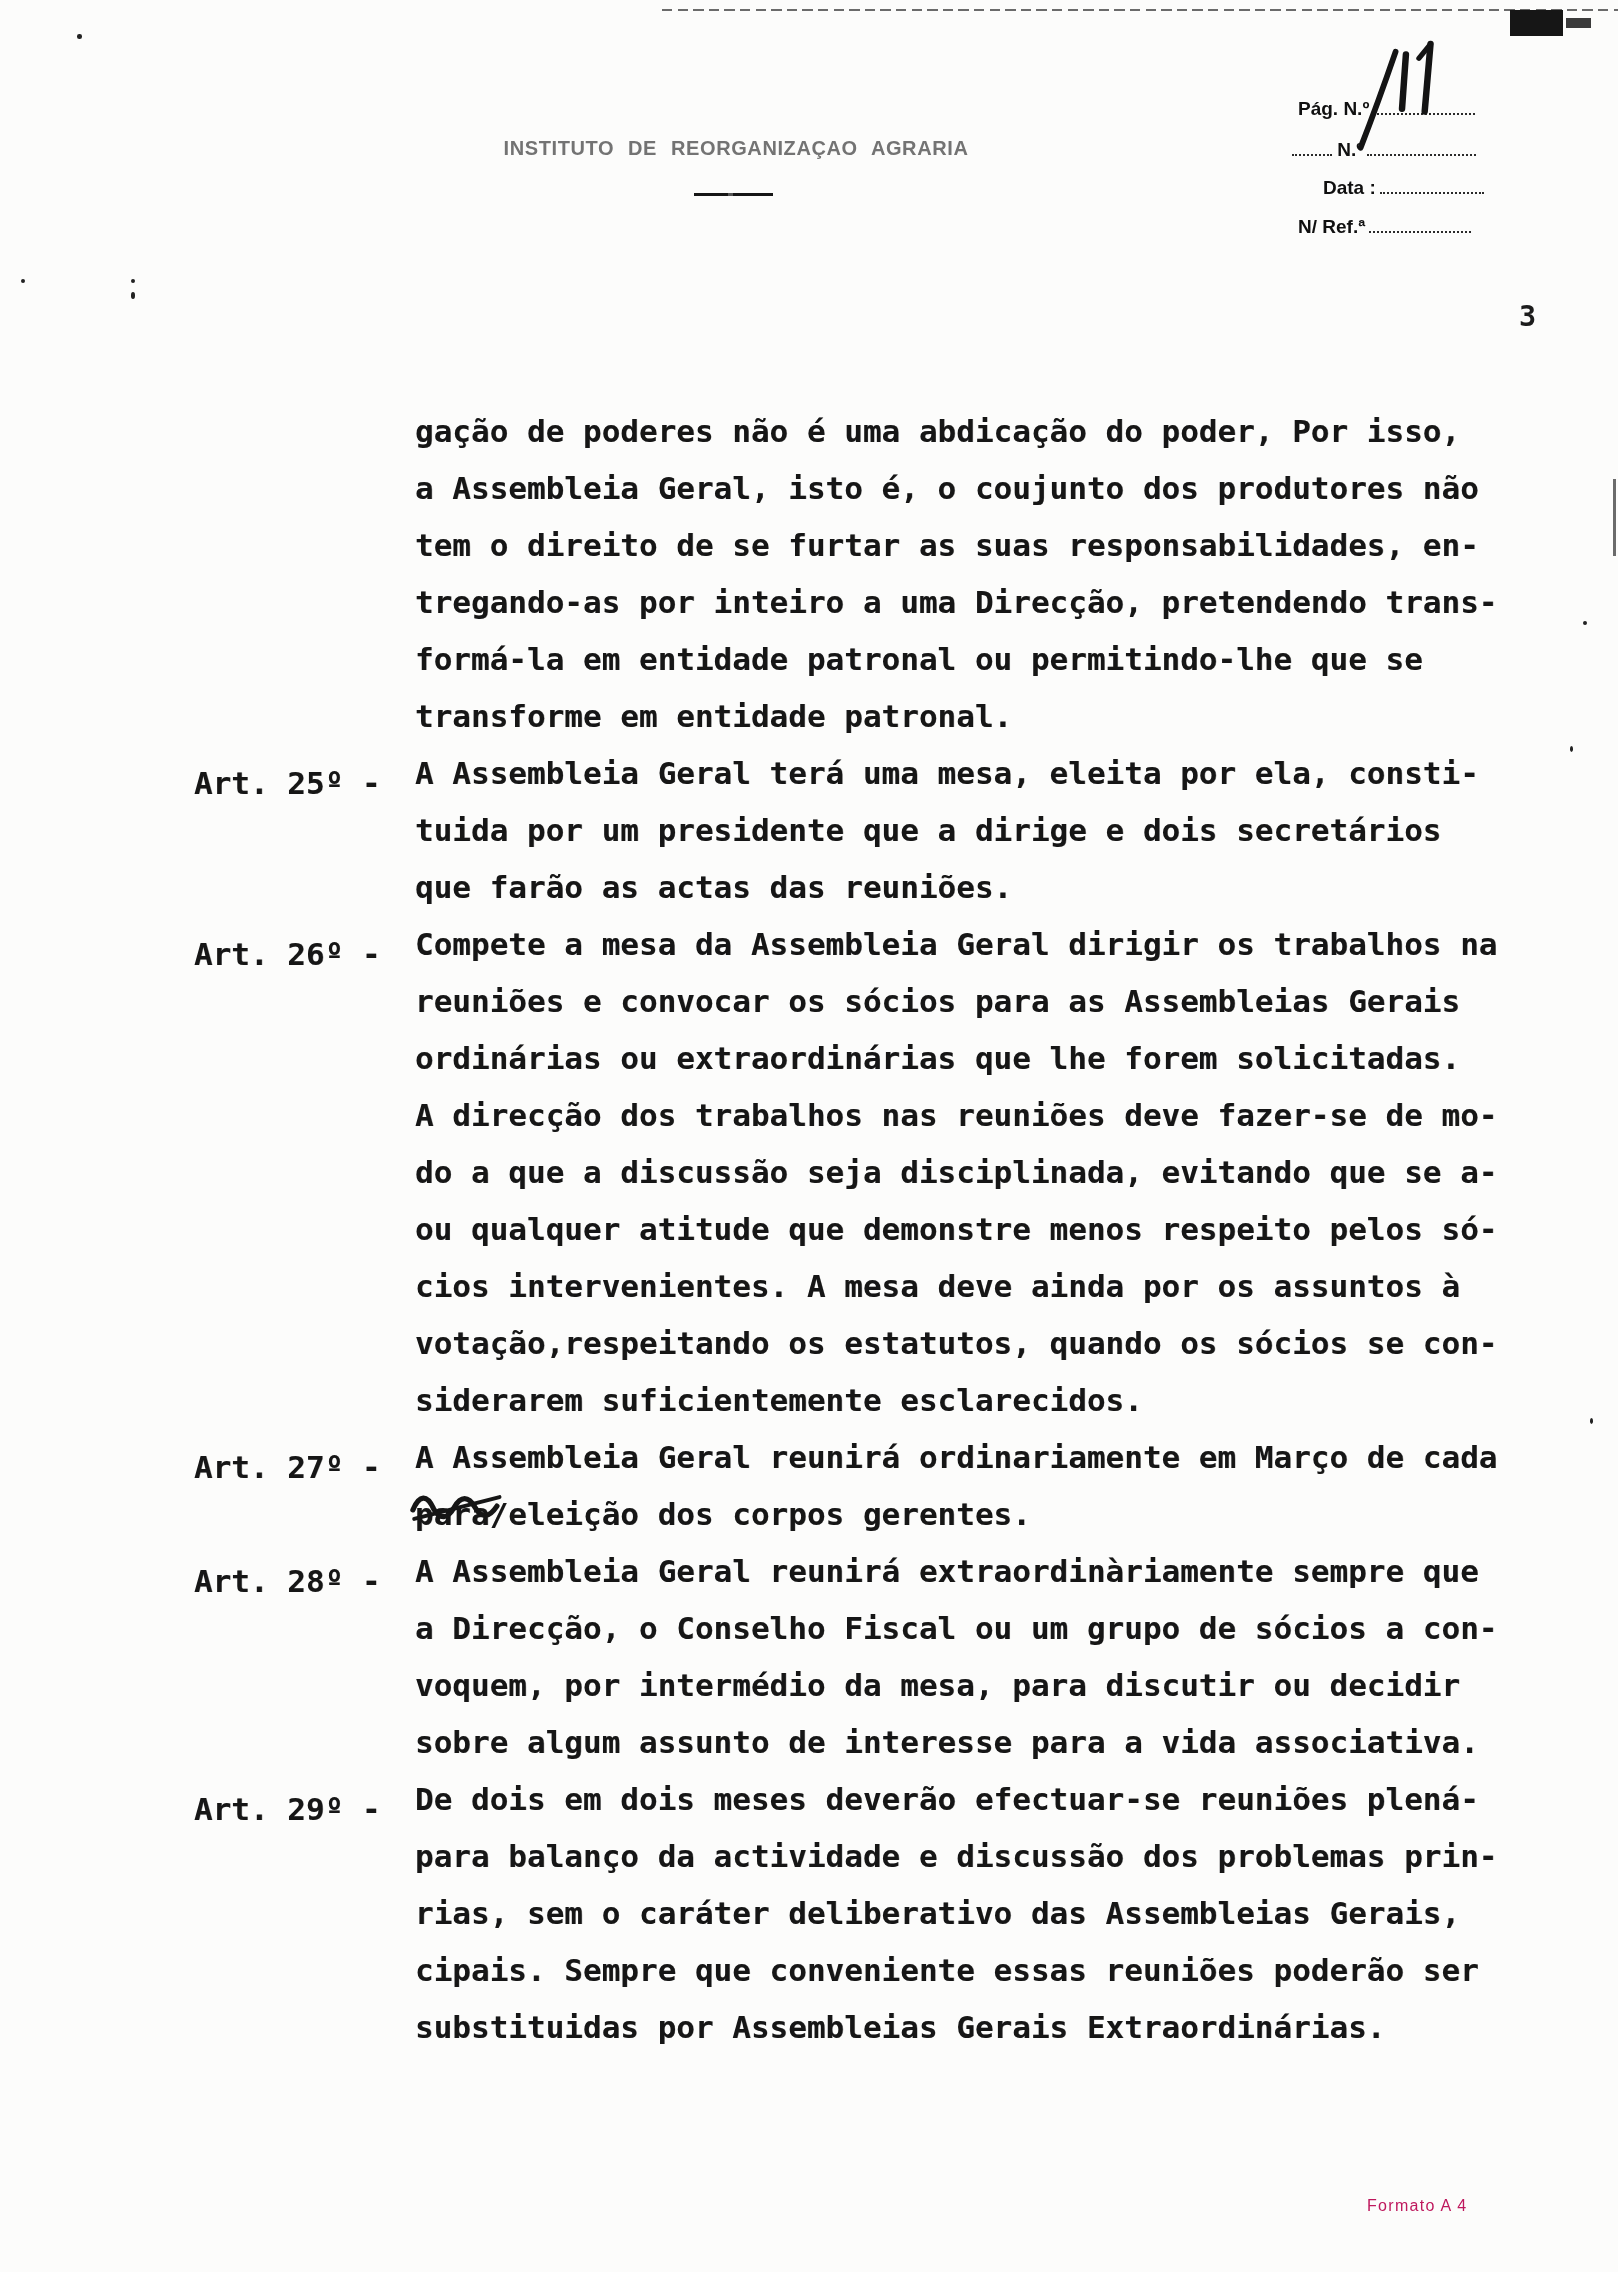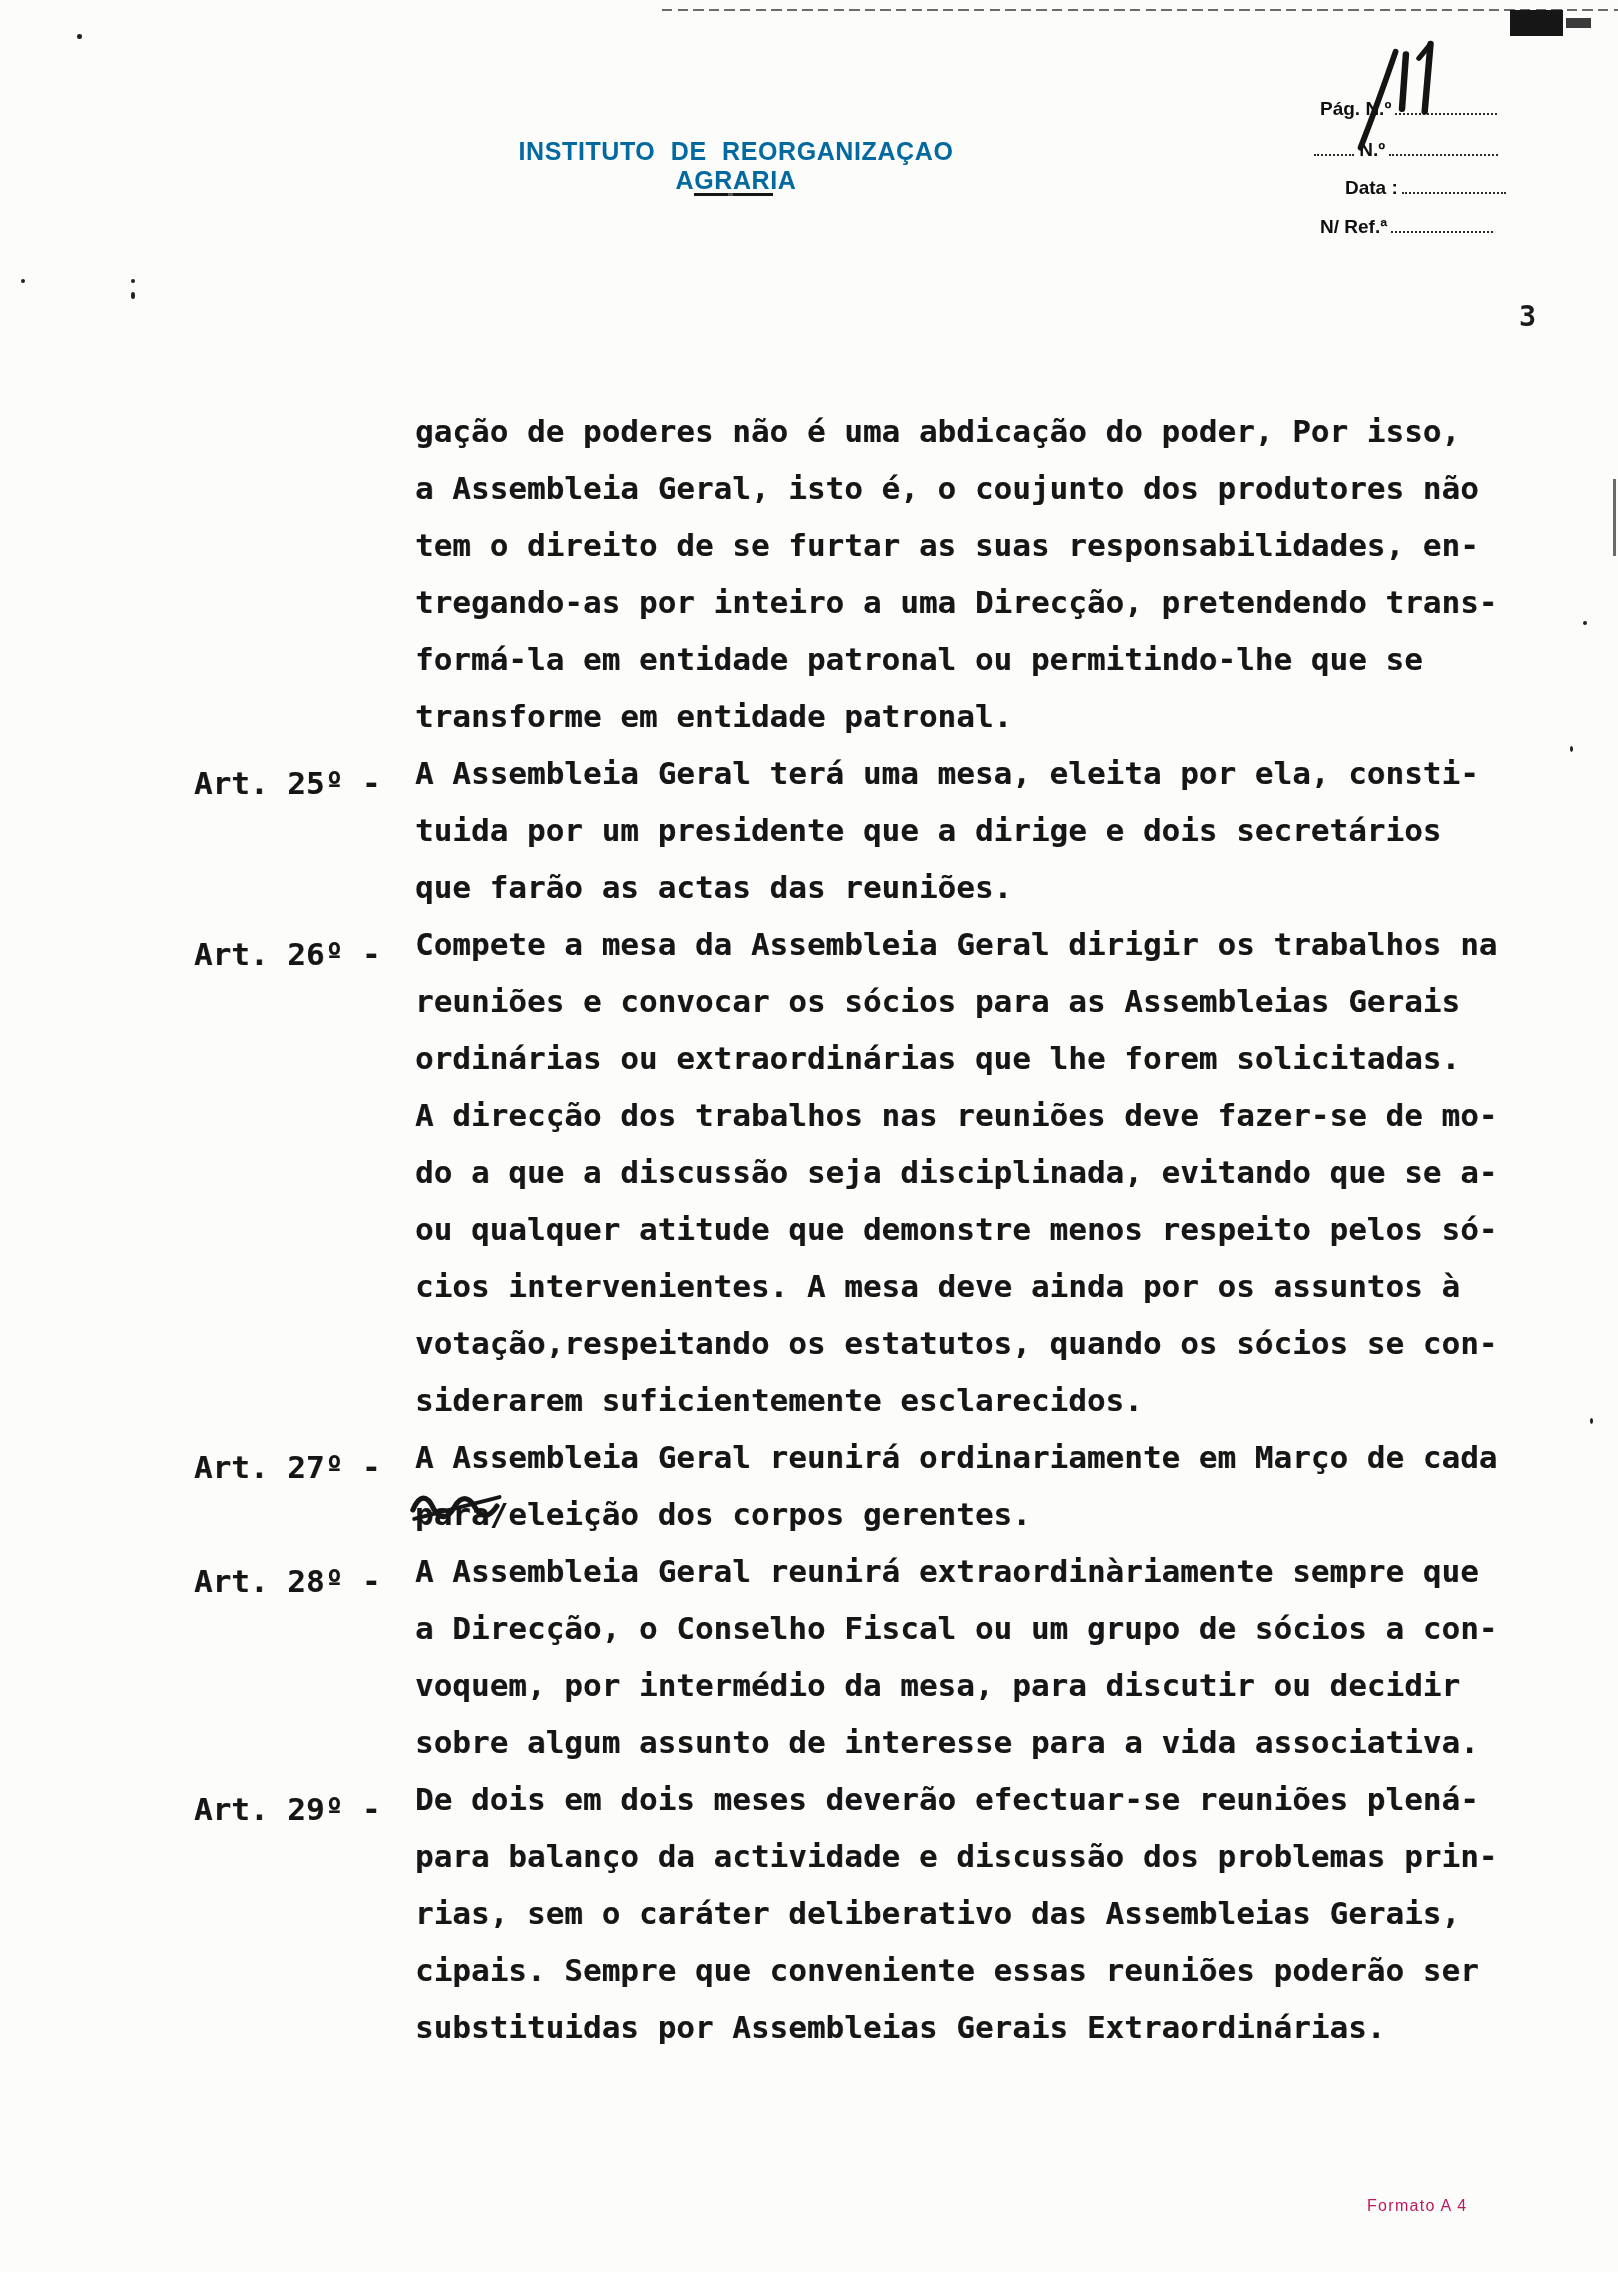--- a/index.html
+++ b/index.html
@@ -5,32 +5,32 @@
   html,body { margin:0; padding:0; background:#e8e8e8; }
   .page {
     position:relative; width:1619px; height:2273px;
     background:#fcfcfb; overflow:hidden;
     font-family:"DejaVu Sans Mono", monospace; color:#141414;
   }
   
   .institution {
     position:absolute; left:454px; top:137px; width:564px;
     text-align:center; font-family:"Liberation Sans", sans-serif;
-    font-weight:700; font-size:25px; letter-spacing:0.6px; word-spacing:7.8px;
-    color:#0369a1;
+    font-weight:700; font-size:20px; letter-spacing:0.6px; word-spacing:7.8px;
+    color:#737373;
   }
   .institution-rule {
     position:absolute; left:694px; top:193px; width:79px; height:3.2px;
     background:repeating-linear-gradient(90deg,#161616 0 34px,#555 34px 39px,#161616 39px 79px);
   }
   .hfields {
     position:absolute; font-family:"Liberation Sans", sans-serif;
     font-weight:700; font-size:19px; color:#101010; white-space:nowrap;
   }
-  .hrow { position:absolute; display:flex; align-items:baseline;margin-left:22px; }
+  .hrow { position:absolute; display:flex; align-items:baseline; }
   .dotline { display:inline-block; border-bottom:2.6px dotted #2a2a2a; height:15.6px; margin-left:3.9px; }
   .dotlead { display:inline-block; border-bottom:2.6px dotted #2a2a2a; height:15.6px; margin-right:5.2px; }
   
   .hw11 { position:absolute; left:1336px; top:27px; }
   
   .body-text {
     position:absolute; left:415px; top:403px; width:1141px;
     font-size:31px; font-weight:700; line-height:57px;
     color:#161616; text-shadow:0.4px 0.4px 0 rgba(0,0,0,0.35);
   }

